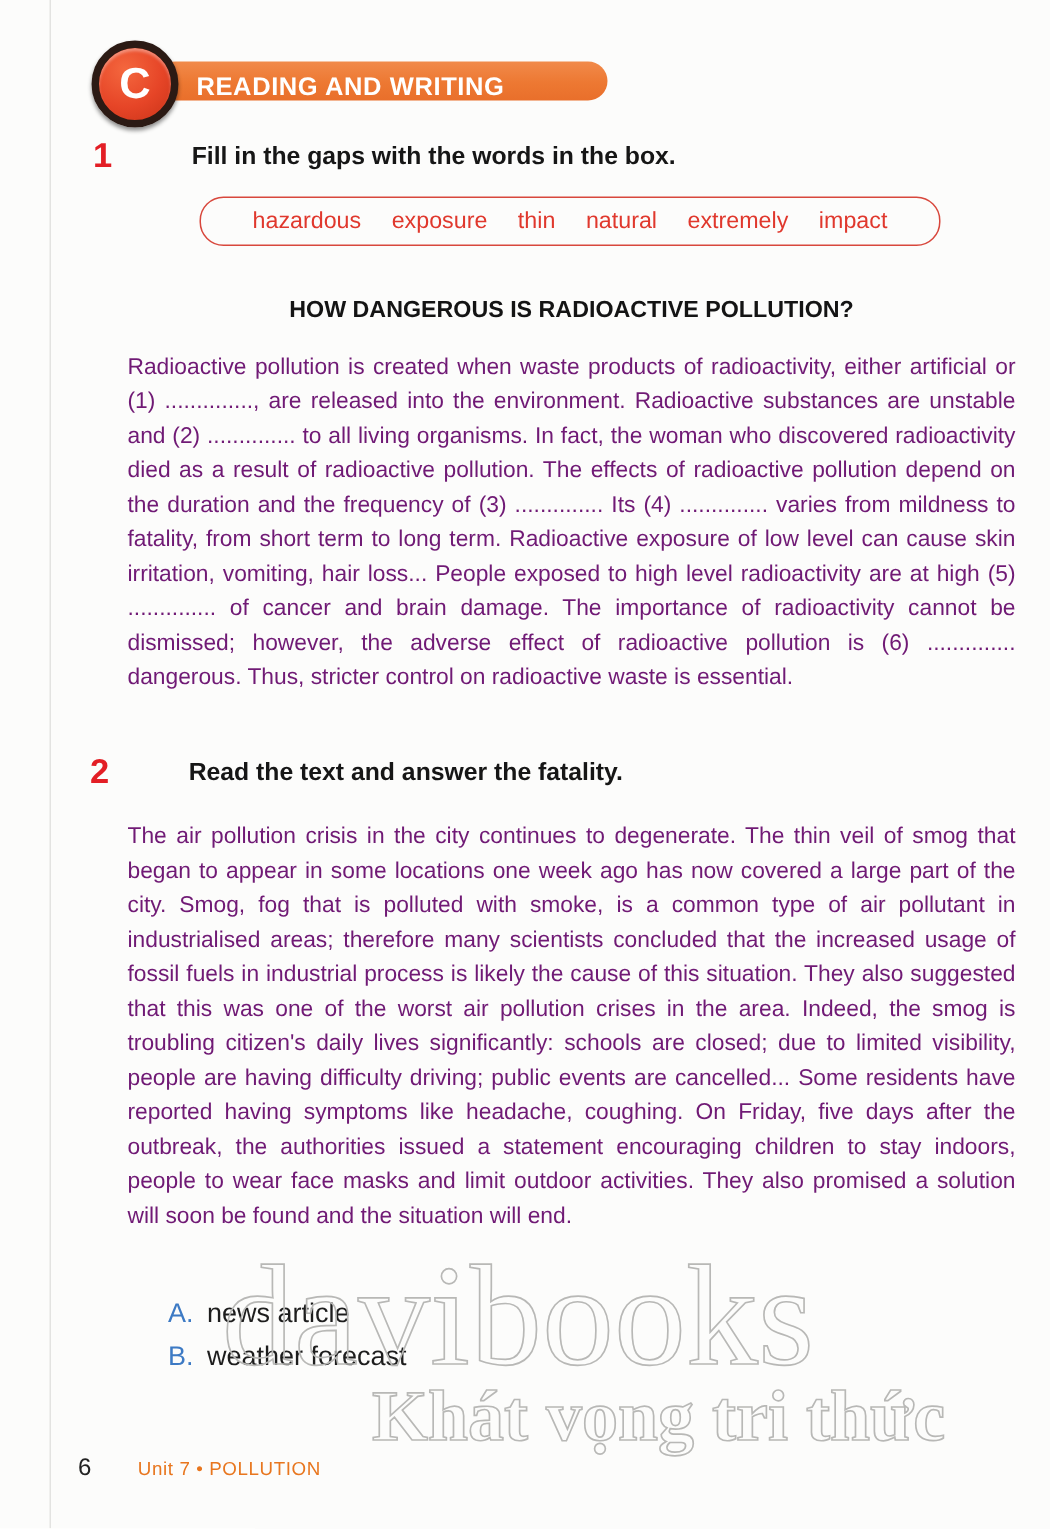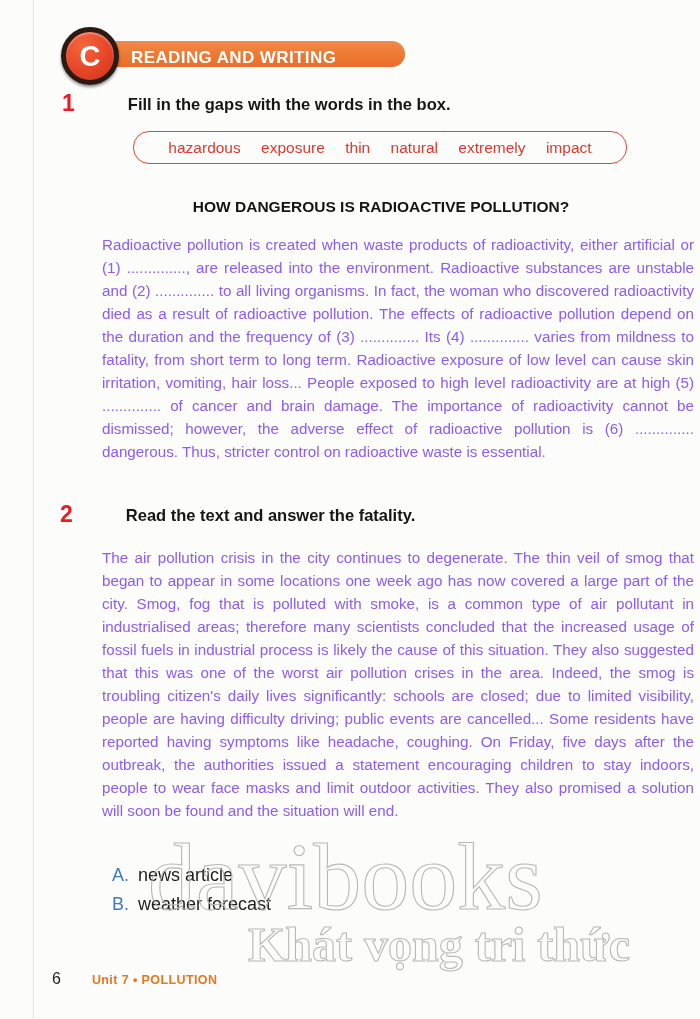--- a/index.html
+++ b/index.html
@@ -47,22 +47,22 @@
     display:flex; align-items:center; justify-content:space-evenly;
     padding:0 14px;
     color:#e0382d; font-size:15.5px;
   }
   
   .article-title {
     position:absolute; left:85px; top:198px; width:592px;
     text-align:center; font-size:15.5px; font-weight:bold; color:#141414;
   }
   .passage {
-    position:absolute; left:102px; width:592px;
-    font-size:15.2px; line-height:23px; color:#8b5cf6;
+    position:absolute; left:85px; width:592px;
+    font-size:15.2px; line-height:23px; color:#701a75;
     text-align:justify;
   }
   .p1 { top:233px; }
   .p2 { top:546px; }
   
   .question { position:absolute; left:88px; top:840px; font-size:15.2px; color:#1d1d1d; }
   .q-num { color:#3d7ac4; margin-right:15px; }
   .options {
     position:absolute; left:112px; top:864px;
     display:flex; flex-direction:column; gap:6.5px;
@@ -74,21 +74,21 @@
   .wm {
     position:absolute; pointer-events:none; white-space:nowrap;
     font-family:"Liberation Serif", serif;
     color:transparent; -webkit-text-stroke:1.1px #b8b8b6;
   }
   .wm1 { left:148px; top:829px; font-size:96px; line-height:1; }
   .wm2 { left:248px; top:921px; font-size:48px; line-height:1;font-weight:bold; }
   
   .footer { position:absolute; left:52px; top:970px; display:flex; align-items:baseline; }
   .page-num { font-size:16px; color:#232323; margin-right:31px; }
-  .unit-label { font-size:12.5px; font-weight:bold; color:#e8761e; letter-spacing:.4px; }
+  .unit-label { font-size:12.5px; font-weight:normal; color:#e8761e; letter-spacing:.4px; }
 </style>
 </head>
 <body>
 
 <div class="page">
 
   <div class="left-rule"></div>
 
   <div class="banner">
     <span>READING AND WRITING</span>

